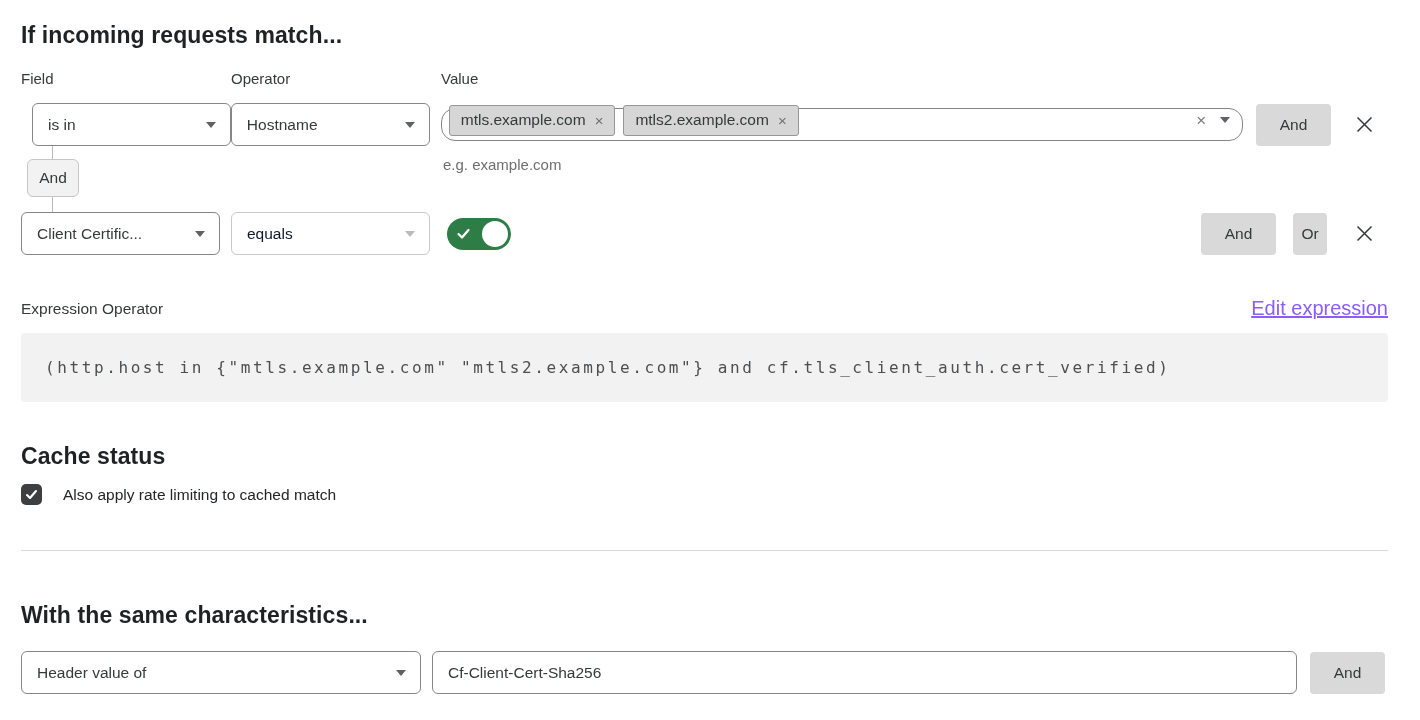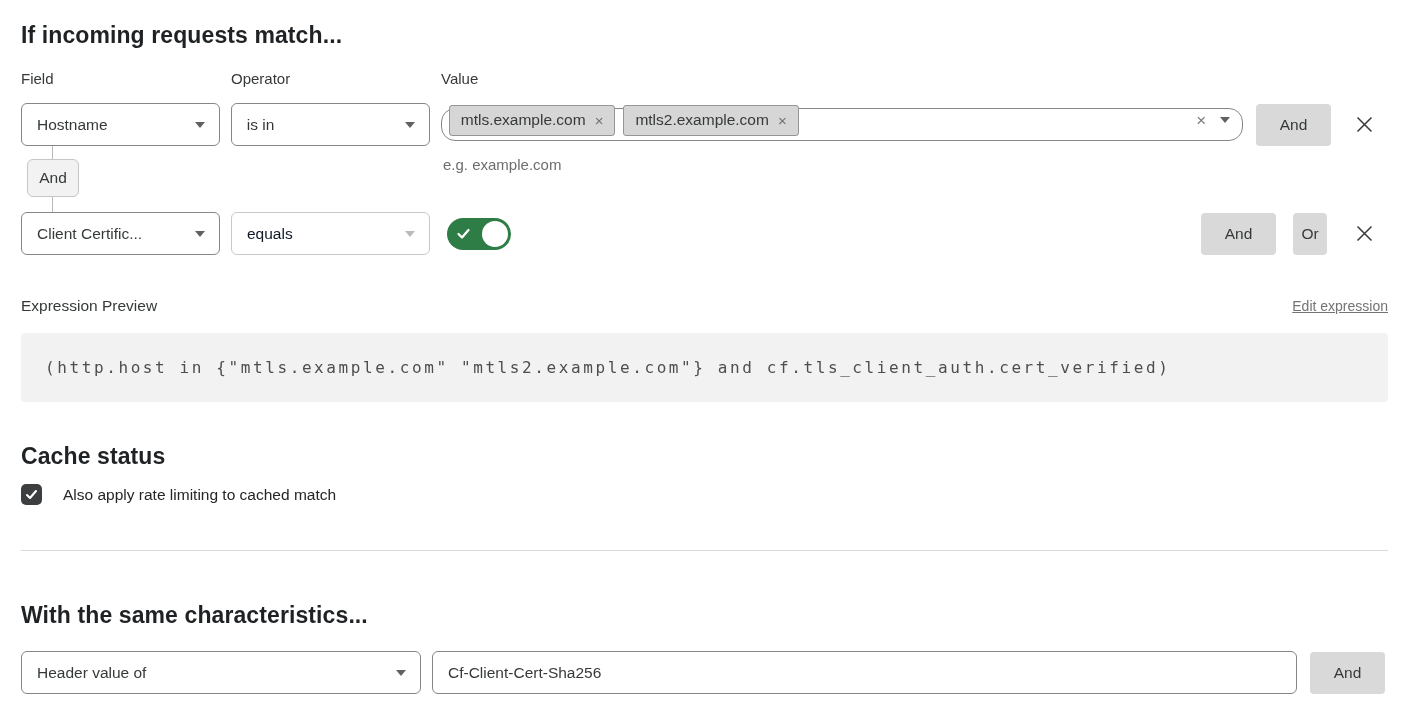--- a/index.html
+++ b/index.html
@@ -76,21 +76,21 @@
   }
   .toggle .knob {
     position: absolute; top: 3px; right: 3px; width: 26px; height: 26px;
     border-radius: 50%; background: #fff;
   }
   .toggle svg { position: absolute; left: 9px; top: 8px; }
 
   
   .expr-label { font-size: 15.5px; color: #36393a; }
   .expr-link {
-    font-size: 14px; color: #737373; text-decoration: underline; cursor: pointer;
+    font-size: 20px; color: #8b5cf6; text-decoration: underline; cursor: pointer;
   }
   .code-block {
     background: #f2f2f2; border-radius: 4px; height: 69px;
     display: flex; align-items: center; padding: 0 24px;
     font-family: "DejaVu Sans Mono", monospace;
     font-size: 16px; letter-spacing: 2.6px; color: #4c4e50;
     white-space: nowrap; overflow: hidden;
   }
 
   
@@ -114,26 +114,26 @@
 </head>
 <body>
 
 <h2 class="abs section-heading" style="left:21px; top:22px;">If incoming requests match...</h2>
 
 <span class="abs col-label" style="left:21px; top:70px;">Field</span>
 <span class="abs col-label" style="left:231px; top:70px;">Operator</span>
 <span class="abs col-label" style="left:441px; top:70px;">Value</span>
 
 <div class="abs flex-row" style="left:21px; top:103px; width:1354px;">
+  <div class="select" style="width:199px; margin-left:11px;">
+    <span class="sel-text">is in</span>
+    <span class="caret"></span>
+  </div>
   <div class="select" style="width:199px;">
     <span class="sel-text">Hostname</span>
-    <span class="caret"></span>
-  </div>
-  <div class="select" style="width:199px; margin-left:11px;">
-    <span class="sel-text">is in</span>
     <span class="caret"></span>
   </div>
   <div class="value-box" style="width:803px; margin-left:11px;">
     <span class="tag">
       <span>mtls.example.com</span>
       <span class="tag-x">×</span>
     </span>
     <span class="tag">
       <span>mtls2.example.com</span>
       <span class="tag-x">×</span>
@@ -172,21 +172,21 @@
   </div>
   <span style="margin-left:auto;"></span>
   <button class="gbtn" style="width:75px;">And</button>
   <button class="gbtn" style="width:34px; margin-left:17px;">Or</button>
   <svg class="xicon" style="margin-left:27px;" viewBox="0 0 21 21">
     <path d="M3.5 3.5 L17.5 17.5 M17.5 3.5 L3.5 17.5" stroke="#36393a" stroke-width="1.5" fill="none"></path>
   </svg>
 </div>
 
 <div class="abs flex-row" style="left:21px; top:297px; width:1367px; justify-content:space-between;">
-  <span class="expr-label">Expression Preview</span>
+  <span class="expr-label">Expression Operator</span>
   <a class="expr-link">Edit expression</a>
 </div>
 
 <div class="abs code-block" style="left:21px; top:333px; width:1367px;">(http.host in {"mtls.example.com" "mtls2.example.com"} and cf.tls_client_auth.cert_verified)</div>
 
 <h2 class="abs section-heading" style="left:21px; top:443px;">Cache status</h2>
 
 <div class="abs flex-row" style="left:21px; top:484px;">
   <span class="checkbox">
     <svg width="13" height="13" viewBox="0 0 13 13">

